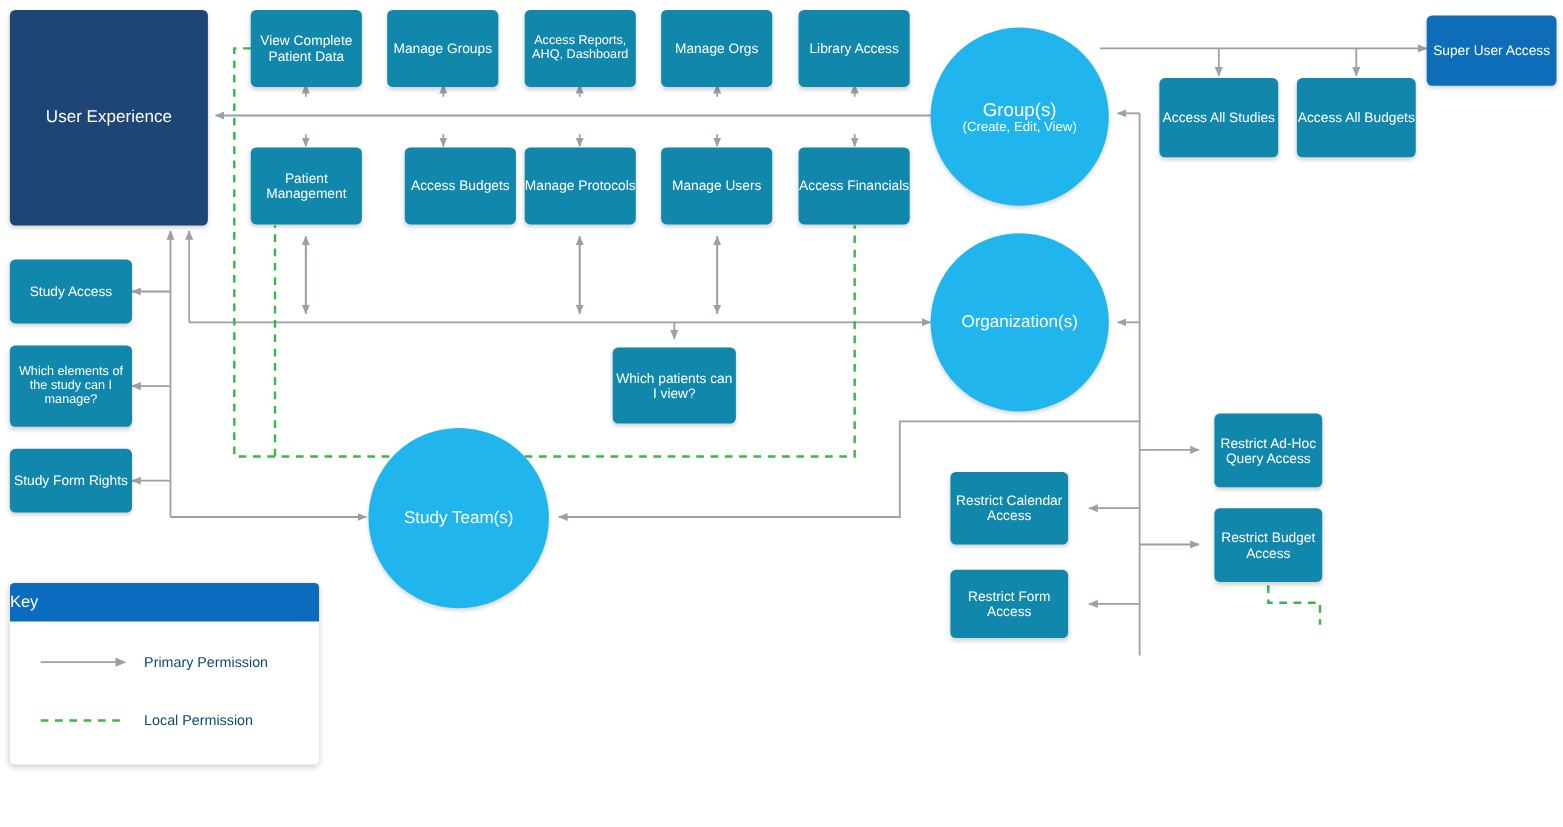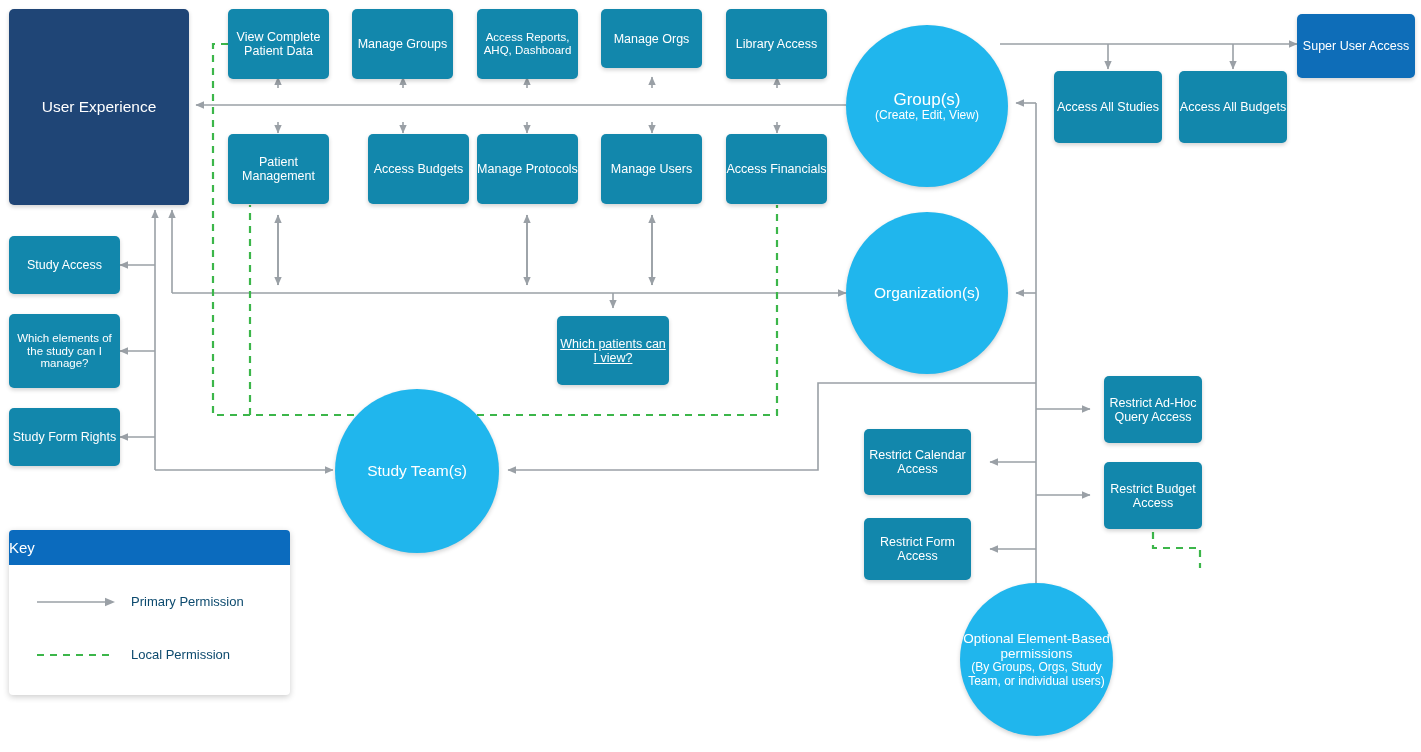--- a/index.html
+++ b/index.html
@@ -118,21 +118,21 @@
 
   <div class="node rect teal t12" style="left:228px;top:9px;width:101px;height:70px;">
     <span>View Complete Patient Data</span>
   </div>
   <div class="node rect teal t11" style="left:477px;top:9px;width:101px;height:70px;">
     <span>Access Reports, AHQ, Dashboard</span>
   </div>
   <div class="node rect teal t12" style="left:352px;top:9px;width:101px;height:70px;">
     <span>Manage Groups</span>
   </div>
-  <div class="node rect teal t12" style="left:601px;top:9px;width:101px;height:59px;">
+  <div class="node rect teal t12" style="left:601px;top:9px;width:101px;height:70px;">
     <span>Manage Orgs</span>
   </div>
   <div class="node rect teal t12" style="left:726px;top:9px;width:101px;height:70px;">
     <span>Library Access</span>
   </div>
 
   <div class="node rect teal t12" style="left:228px;top:134px;width:101px;height:70px;">
     <span>Patient Management</span>
   </div>
   <div class="node rect teal t12" style="left:352px;top:134px;width:101px;height:70px;margin-left:16px;">
@@ -141,41 +141,37 @@
   <div class="node rect teal t12" style="left:477px;top:134px;width:101px;height:70px;">
     <span>Manage Protocols</span>
   </div>
   <div class="node rect teal t12" style="left:601px;top:134px;width:101px;height:70px;">
     <span>Manage Users</span>
   </div>
   <div class="node rect teal t12" style="left:726px;top:134px;width:101px;height:70px;">
     <span>Access Financials</span>
   </div>
 
-  <div class="node rect teal t12" style="left:557px;top:316px;width:112px;height:69px;text-decoration:underline;">
+  <div class="node rect teal t12" style="left:557px;top:316px;width:112px;height:69px;">
     <span>Which patients can I view?</span>
   </div>
 
   <div class="node circ" style="left:846px;top:25px;width:162px;height:162px;flex-direction:column;">
     <span class="t17">Group(s)</span>
     <span class="sub">(Create, Edit, View)</span>
   </div>
 
   <div class="node circ t15" style="left:846px;top:212px;width:162px;height:162px;">
     <span>Organization(s)</span>
   </div>
 
   <div class="node circ t15" style="left:335px;top:389px;width:164px;height:164px;">
     <span>Study Team(s)</span>
   </div>
 
-  <div class="node circ" style="left:960px;top:583px;width:153px;height:153px;flex-direction:column;">
-    <span class="t13">Optional Element-Based permissions</span>
-    <span class="sub">(By Groups, Orgs, Study Team, or individual users)</span>
-  </div>
 
   <div class="node rect medblue t12" style="left:1297px;top:14px;width:118px;height:64px;">
     <span>Super User Access</span>
   </div>
   <div class="node rect teal t12" style="left:1054px;top:71px;width:108px;height:72px;">
     <span>Access All Studies</span>
   </div>
   <div class="node rect teal t12" style="left:1179px;top:71px;width:108px;height:72px;">
     <span>Access All Budgets</span>
   </div>

